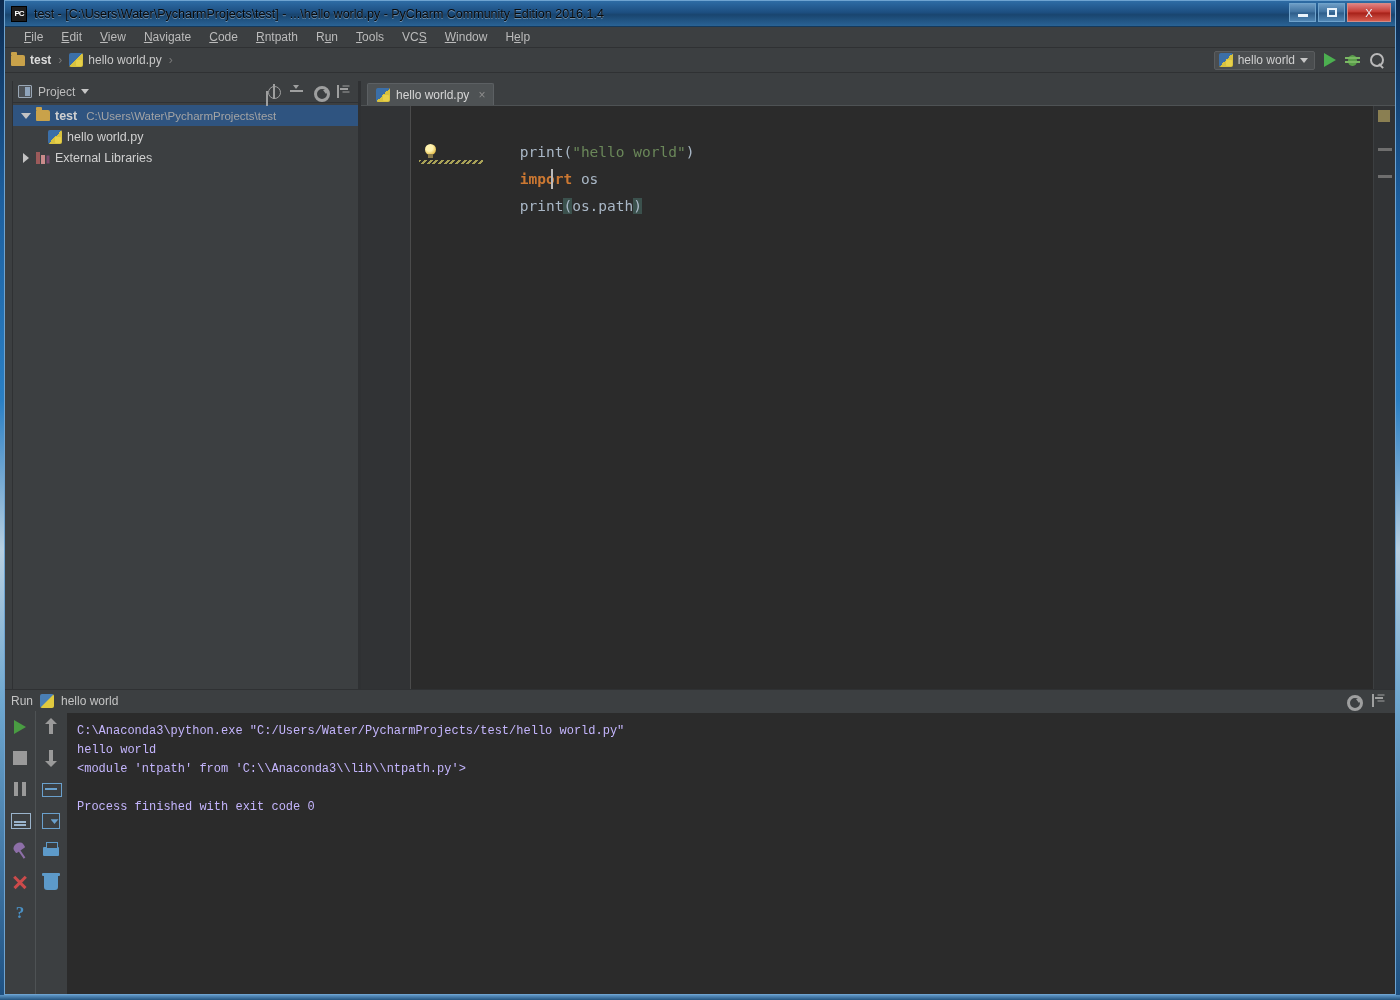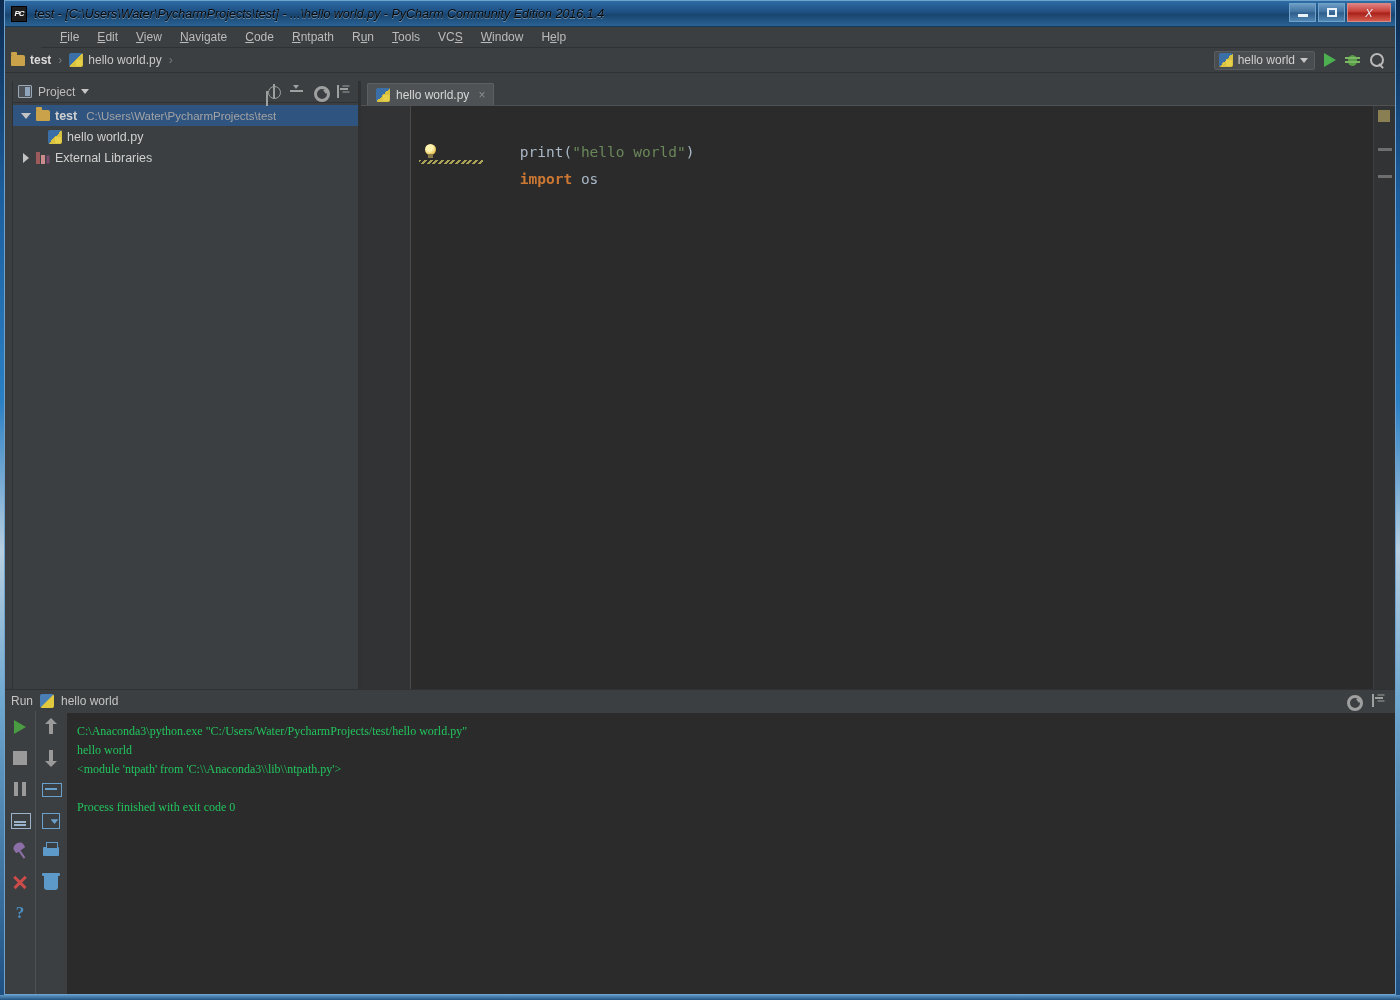--- a/index.html
+++ b/index.html
@@ -29,21 +29,20 @@
     border:1px solid #6ea3d0;
     background:#3c3f41;
     display:flex; flex-direction:column;
   }
   
   #titlebar {
     height:26px; flex:0 0 26px; position:relative;
     background:linear-gradient(180deg,#2e6ca5 0%,#1d4f81 45%,#19456f 55%,#2a6395 100%);
     display:flex; align-items:center;
     border-bottom:1px solid #14395c;
-    font-style:italic;
   }
   #titlebar-left { display:flex; align-items:center; gap:7px; padding-left:6px; }
   .pc-logo {
     width:16px; height:16px; background:#1d1d1d; border:1px solid #000;
     color:#fff; font-size:8px; font-weight:bold; line-height:14px; text-align:center;
     letter-spacing:-1px; font-family:"Liberation Sans",sans-serif;
   }
   #title-text {
     font-size:12.5px; color:#0a0a0a; white-space:nowrap;
     text-shadow:0 1px 0 rgba(255,255,255,.35);
@@ -60,21 +59,20 @@
     background:linear-gradient(180deg,#e08080 0%,#c43a32 48%,#a62018 52%,#d65b4e 100%);
     border-color:#d48b85;
   }
   .winbtn .glyph-min { width:10px; height:3px; background:#eaf3fb; margin-top:6px; }
   .winbtn .glyph-max { width:10px; height:9px; border:2px solid #eaf3fb; }
   
   #menubar {
     height:21px; flex:0 0 21px; display:flex; align-items:center;
     background:#3c3f41; padding-left:10px; gap:0px;
     border-bottom:1px solid #2f3133;
-    margin-left:36px;
   }
   .menu-item {
     font-size:12px; color:#bbbbbb; padding:2px 9px; white-space:nowrap; cursor:default;
   }
   .menu-item .mn { text-decoration:underline; }
   
   #toolbar {
     height:25px; flex:0 0 25px; display:flex; align-items:center;
     background:#3c3f41; border-bottom:1px solid #2f3133; padding:0 6px;
   }
@@ -211,21 +209,21 @@
   .tb-wrap::before{content:"";position:absolute;left:1px;top:4px;width:18px;height:12px;border:1.5px solid #6aa0cc;}
   .tb-wrap::after{content:"";position:absolute;left:4px;top:9px;width:12px;height:1.5px;background:#6aa0cc;}
   .tb-scrollend::before{content:"";position:absolute;left:1px;top:3px;width:16px;height:14px;border:1.5px solid #6aa0cc;}
   .tb-scrollend::after{content:"";position:absolute;left:10px;top:6px;width:8px;height:8px;background:#6aa0cc;clip-path:polygon(50% 100%,0 40%,100% 40%);}
   .tb-print::before{content:"";position:absolute;left:2px;top:6px;width:16px;height:9px;background:#5d9ac9;border-radius:1px;}
   .tb-print::after{content:"";position:absolute;left:5px;top:1px;width:10px;height:5px;border:1.5px solid #5d9ac9;background:#3c3f41;}
   .tb-trash::before{content:"";position:absolute;left:3px;top:4px;width:14px;height:14px;background:#5d9ac9;border-radius:0 0 3px 3px;}
   .tb-trash::after{content:"";position:absolute;left:1px;top:1px;width:18px;height:3px;background:#5d9ac9;border-radius:1px;}
   #console {
     flex:1 1 auto; background:#2b2b2b; margin:2px 0 0 2px; padding:8px 10px;
-    font-family:Liberation Serif, serif; font-size:12px; line-height:19px; color:#22c55e;
+    font-family:Liberation Mono, monospace; font-size:12px; line-height:19px; color:#c4b5fd;
     white-space:pre; overflow:hidden; border-top:1px solid #2b2b2b;
   }
   
   #statusbar {
     height:22px; flex:0 0 22px; display:flex; align-items:center;
     background:#3c3f41; border-top:1px solid #2f3133; padding:0 7px;
   }
   .sb-toolicon { width:13px;height:13px;border:1.5px solid #a8a8a8; position:relative; }
   .sb-toolicon::after{content:"";position:absolute;left:1px;top:1px;right:1px;bottom:1px;border:1px dotted #8e8e8e;}
   #statusbar-right { margin-left:auto; display:flex; align-items:center; gap:13px; font-size:11.5px; color:#b4b4b4; padding-right:2px; }
@@ -357,20 +355,23 @@
 
         <div id="code-area">
           <div class="cline">
             <span class="tok-fn">print</span><span class="tok-plain">(</span><span class="tok-str">"hello world"</span><span class="tok-plain">)</span>
           </div>
           <div class="cline">
             <span class="tok-kw">import</span><span class="tok-plain"> os</span>
             <span class="squiggle"></span>
             <span class="bulb"></span>
           </div>
+          <div class="cline">
+            <span class="tok-fn">print</span><span class="tok-paren-hl">(</span><span class="tok-plain">os.path</span><span class="tok-paren-hl">)</span><span class="caret" style="left:136px"></span>
+          </div>
         </div>
 
         <div id="right-marker">
           <div class="mk-square"></div>
           <div class="mk-dash" style="top:42px"></div>
           <div class="mk-dash" style="top:69px"></div>
         </div>
       </div>
     </div>
   </div>

